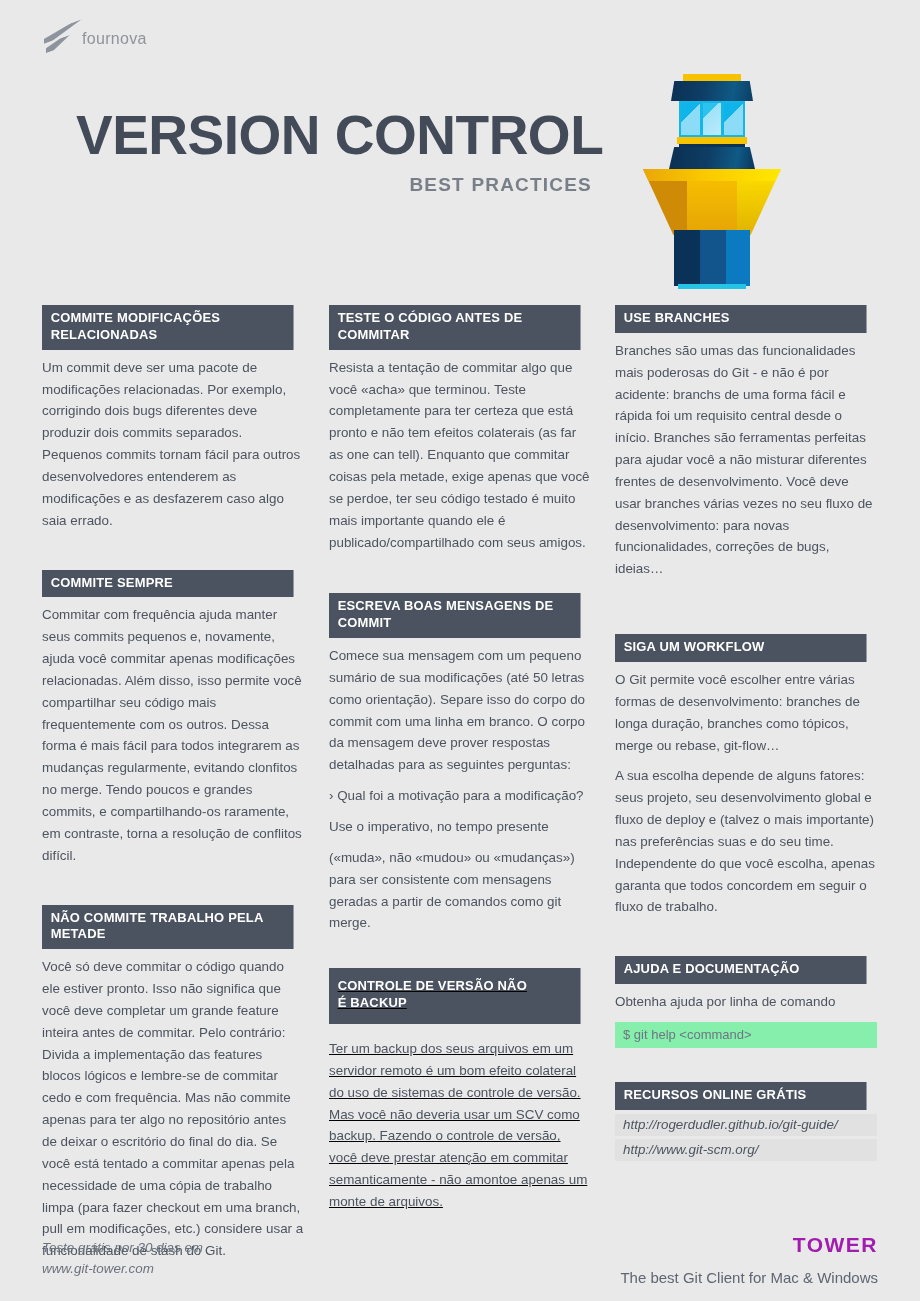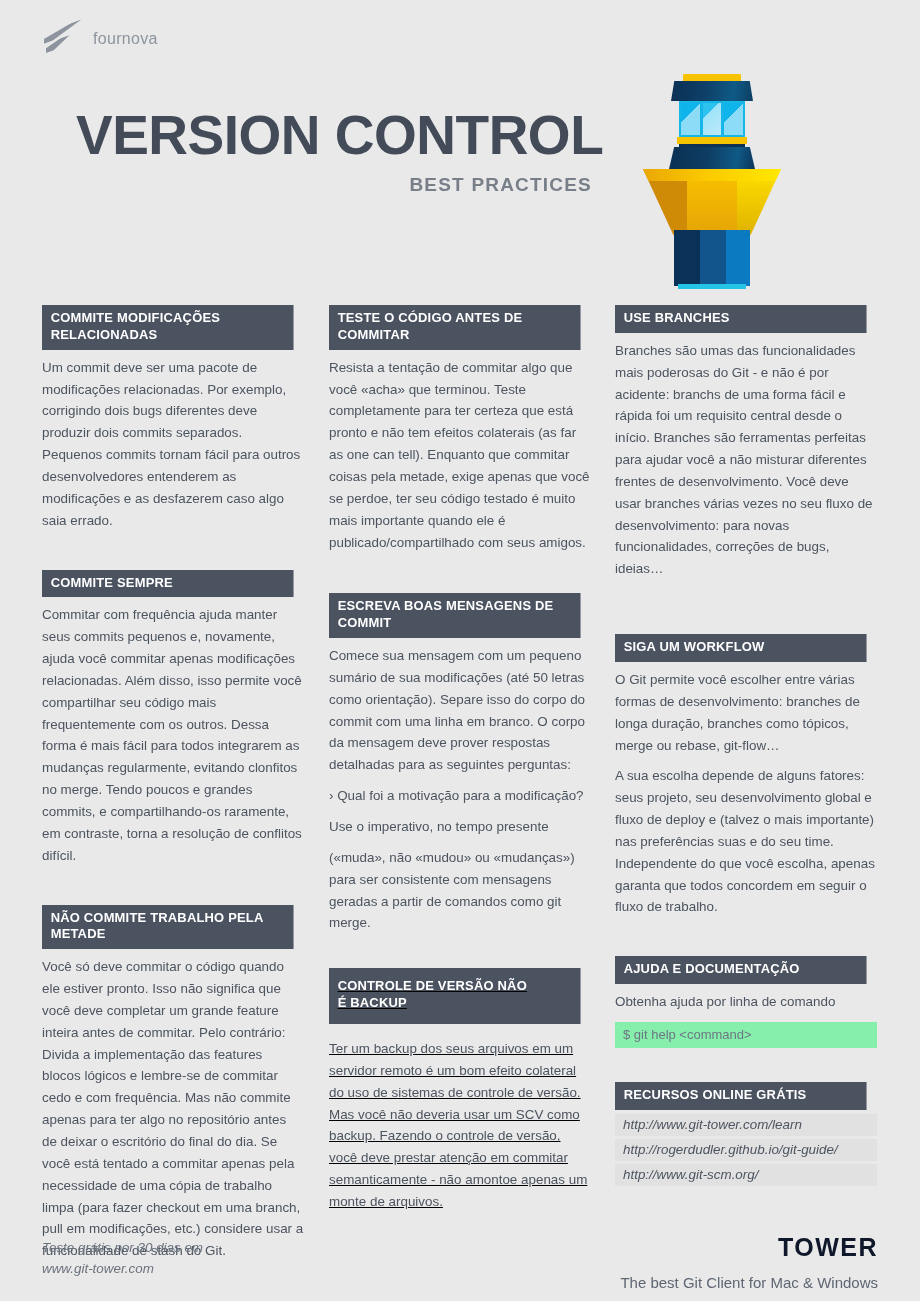--- a/index.html
+++ b/index.html
@@ -5,21 +5,21 @@
   * { box-sizing: border-box; margin: 0; padding: 0; }
   html, body {
     width: 920px; height: 1301px;
     background: #e9e9e9;
     font-family: "Liberation Sans", sans-serif;
     overflow: hidden;
   }
   .page { position: relative; width: 920px; height: 1301px; background: #e9e9e9; }
 
   
-  .brandbar { position: absolute; left: 44px; top: 22px; display: flex; align-items: center; gap: 11px; }
+  .brandbar { position: absolute; left: 44px; top: 22px; display: flex; align-items: center; }
   .brand-mark { width: 38px; height: 34px; position: relative; }
   .brand-mark .b1, .brand-mark .b2 {
     position: absolute; background: #8d949d;
   }
   .brand-mark .b1 {
     left: 0; top: 4px; width: 38px; height: 11px;
     transform: skewY(-20deg);
     clip-path: polygon(0 55%, 72% 0, 100% 0, 22% 100%, 0 100%);
     background: #8d949d;
   }
@@ -107,21 +107,21 @@
   
   .link-row {
     background: #e1e1e1; color: #4c545f;
     font-style: italic; font-size: 13.4px;
     padding: 3px 8px 4px 8px; margin-bottom: 3px;
   }
 
   
   .footer-left { position: absolute; left: 42px; top: 1238px; font-size: 13.4px; color: #6b727d; line-height: 1.55; font-style: italic; }
   .footer-right { position: absolute; right: 42px; top: 1233px; text-align: right; }
-  .tower-word { font-size: 25px; font-weight: bold; color: #0f172a; letter-spacing: 1.5px; }
+  .tower-word { font-size: 21px; font-weight: bold; color: #a21caf; letter-spacing: 1.5px; }
   .tower-tag { font-size: 15px; color: #5e6673; margin-top: 12px; }
 </style>
 </head>
 <body>
 
 <div class="page">
 
   <div class="brandbar">
     <span class="brand-mark">
       <span class="b1"></span>
@@ -225,21 +225,20 @@
       <div class="sec" style="margin-top:38px;">
         <div class="sec-head">AJUDA E DOCUMENTAÇÃO</div>
         <div class="sec-body">
           <p>Obtenha ajuda por linha de comando</p>
           <div class="code-box">$ git help &lt;command&gt;</div>
         </div>
       </div>
       <div class="sec" style="margin-top:34px;">
         <div class="sec-head">RECURSOS ONLINE GRÁTIS</div>
         <div class="sec-body" style="padding-top:4px;">
-          <div class="link-row">http://www.git-tower.com/learn</div>
           <div class="link-row">http://rogerdudler.github.io/git-guide/</div>
           <div class="link-row">http://www.git-scm.org/</div>
         </div>
       </div>
     </div>
 
   </div>
 
   <div class="footer-left">
     <div>Teste grátis por 30 dias em</div>

